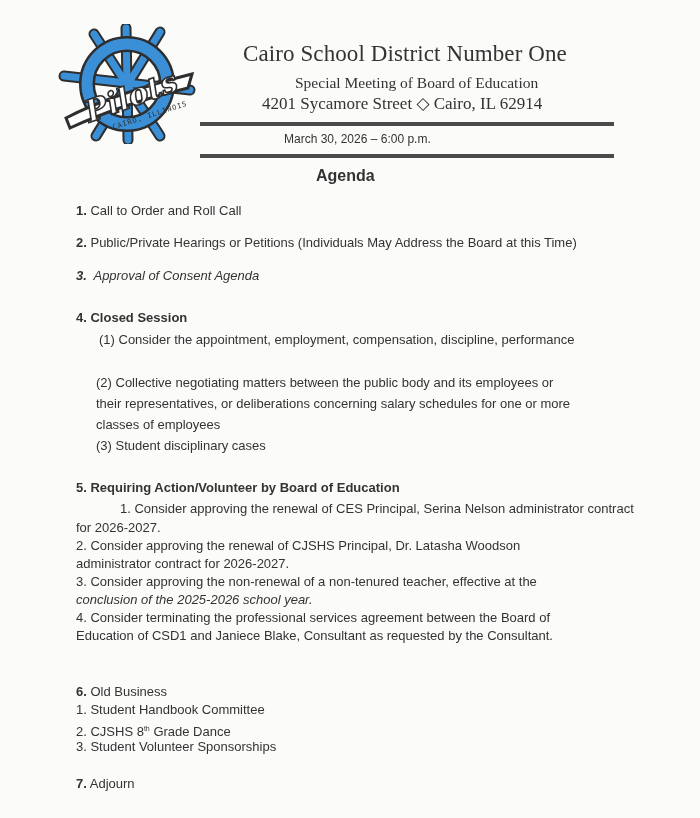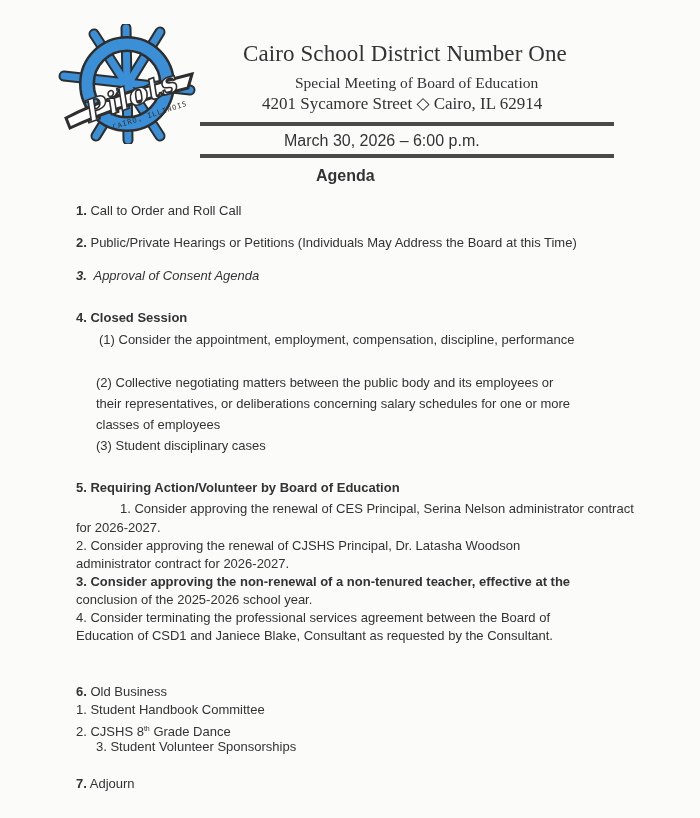--- a/index.html
+++ b/index.html
@@ -28,21 +28,21 @@
       font-size: 17px; color: #333; white-space: nowrap;
     }
     .bar {
       position: absolute; left: 200px; width: 414px; height: 4px;
       background: #4a4a4a;
     }
     .bar.top { top: 122px; }
     .bar.bottom { top: 154px; }
     .date {
       position: absolute; left: 284px; top: 132px;
-      font-size: 16px; color: #333; white-space: nowrap;
+      font-size: 12px; color: #333; white-space: nowrap;
     }
     .agenda-title {
       position: absolute; left: 316px; top: 167px;
       font-size: 16px; font-weight: bold; color: #333;
     }
     .line {
       position: absolute; font-size: 13px; color: #333; white-space: nowrap;
       line-height: 18px;
     }
     .num { font-weight: bold; }
@@ -113,30 +113,30 @@
   <div class="line" style="left:96px; top:437px;">(3) Student disciplinary cases</div>
 
   <div class="line bold" style="left:76px; top:479px;">
     <span>5.</span>
     <span>Requiring Action/Volunteer by Board of Education</span>
   </div>
   <div class="line" style="left:76px; top:500px;margin-left:44px;">1. Consider approving the renewal of CES Principal, Serina Nelson administrator contract</div>
   <div class="line" style="left:76px; top:519px;">for 2026-2027.</div>
   <div class="line" style="left:76px; top:537px;">2. Consider approving the renewal of CJSHS Principal, Dr. Latasha Woodson</div>
   <div class="line" style="left:76px; top:555px;">administrator contract for 2026-2027.</div>
-  <div class="line" style="left:76px; top:573px;font-weight:bold;">3. Consider approving the non-renewal of a non-tenured teacher, effective at the</div>
-  <div class="line" style="left:76px; top:591px;">conclusion of the 2025-2026 school year.</div>
+  <div class="line" style="left:76px; top:573px;">3. Consider approving the non-renewal of a non-tenured teacher, effective at the</div>
+  <div class="line" style="left:76px; top:591px;font-style:italic;">conclusion of the 2025-2026 school year.</div>
   <div class="line" style="left:76px; top:609px;">4. Consider terminating the professional services agreement between the Board of</div>
   <div class="line" style="left:76px; top:627px;">Education of CSD1 and Janiece Blake, Consultant as requested by the Consultant.</div>
 
   <div class="line" style="left:76px; top:683px;">
     <span class="num">6.</span>
     <span>Old Business</span>
   </div>
   <div class="line" style="left:76px; top:701px;">1. Student Handbook Committee</div>
   <div class="line" style="left:76px; top:720px;"><span>2. CJSHS 8</span><sup>th</sup><span> Grade Dance</span></div>
-  <div class="line" style="left:76px; top:738px;margin-left:20px;">3. Student Volunteer Sponsorships</div>
+  <div class="line" style="left:76px; top:738px;">3. Student Volunteer Sponsorships</div>
 
   <div class="line" style="left:76px; top:775px;">
     <span class="num">7.</span>
     <span>Adjourn</span>
   </div>
 </div>
 
 </body></html>

